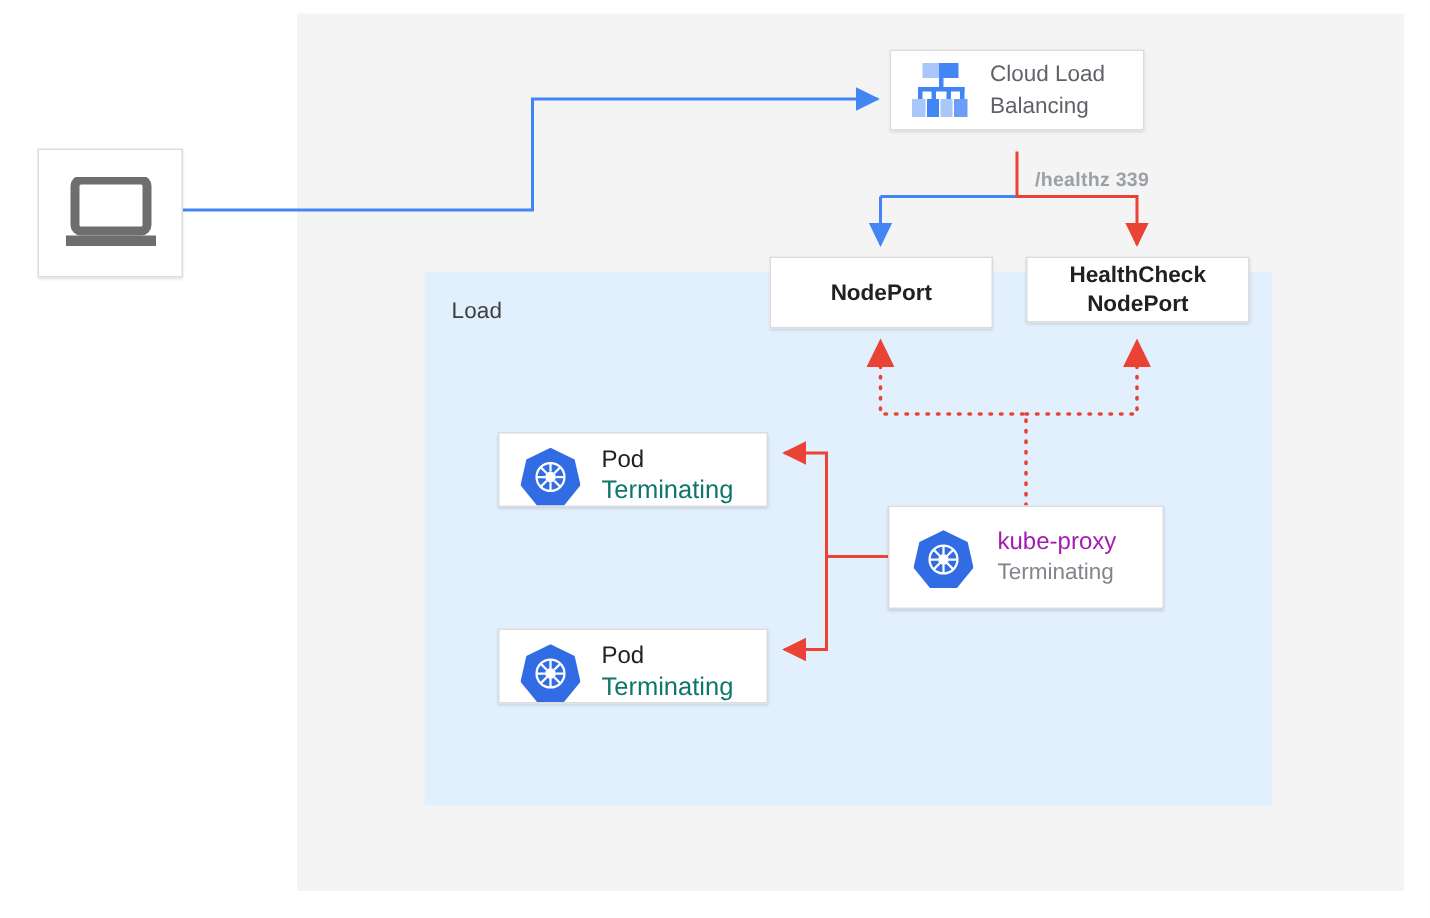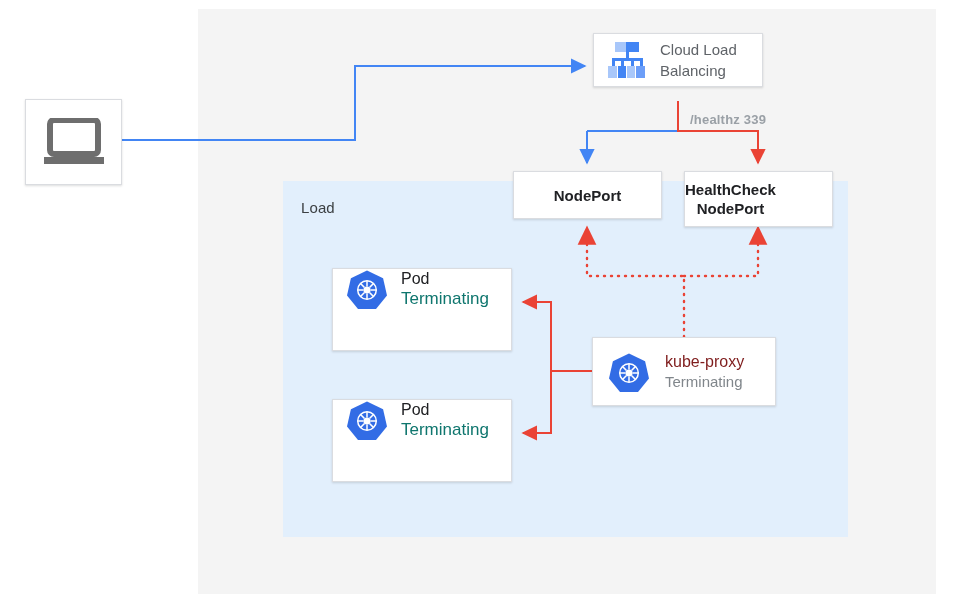--- a/index.html
+++ b/index.html
@@ -67,45 +67,45 @@
     font-size: 15px;
     line-height: 21px;
     color: #5f6368;
   }
   
   .np-box {
     left: 513px; top: 171px; width: 149px; height: 48px;
     display: flex; align-items: center; justify-content: center;
   }
   .hcnp-box {
-    left: 684px; top: 171px; width: 149px; height: 56px;
-    display: flex; align-items: center; 
+    left: 684px; top: 171px; width: 149px; height: 44px;
+    display: flex; align-items: center; justify-content: center;
   }
   .np-label {
     font-size: 15px; font-weight: bold; color: #202124;
     text-align: center; line-height: 19px;
   }
   
   .pod-box {
-    left: 332px; width: 180px; height: 83px;
-    display: flex; align-items: flex-start; padding-left: 14px;
+    left: 332px; width: 180px; height: 50px;
+    display: flex; align-items: flex-end; padding-left: 14px; margin-top: 20px;
   }
   .pod-box-1 { top: 268px; }
   .pod-box-2 { top: 399px; }
   .kube-icon { width: 40px; height: 40px; flex: none; }
   .pod-text { margin-left: 14px; }
   .pod-title { font-size: 16px; color: #202124; line-height: 20px; }
   .pod-sub { font-size: 17px; color: #0f766e; line-height: 20px; }
   
   .kp-box {
     left: 592px; top: 337px; width: 184px; height: 69px;
     display: flex; align-items: center; padding-left: 16px;
   }
   .kp-text { margin-left: 16px; }
-  .kp-title { font-size: 16px; color: #7f1d1d; line-height: 20px; }
+  .kp-title { font-size: 16px; color: #a21caf; line-height: 20px; }
   .kp-sub { font-size: 15px; color: #80868b; line-height: 20px; }
   
   .healthz-label {
     position: absolute;
     left: 690px; top: 112px;
     font-size: 13px; font-weight: bold; color: #9aa0a6;
     letter-spacing: 0.2px;
   }
   svg.edges {
     position: absolute;

